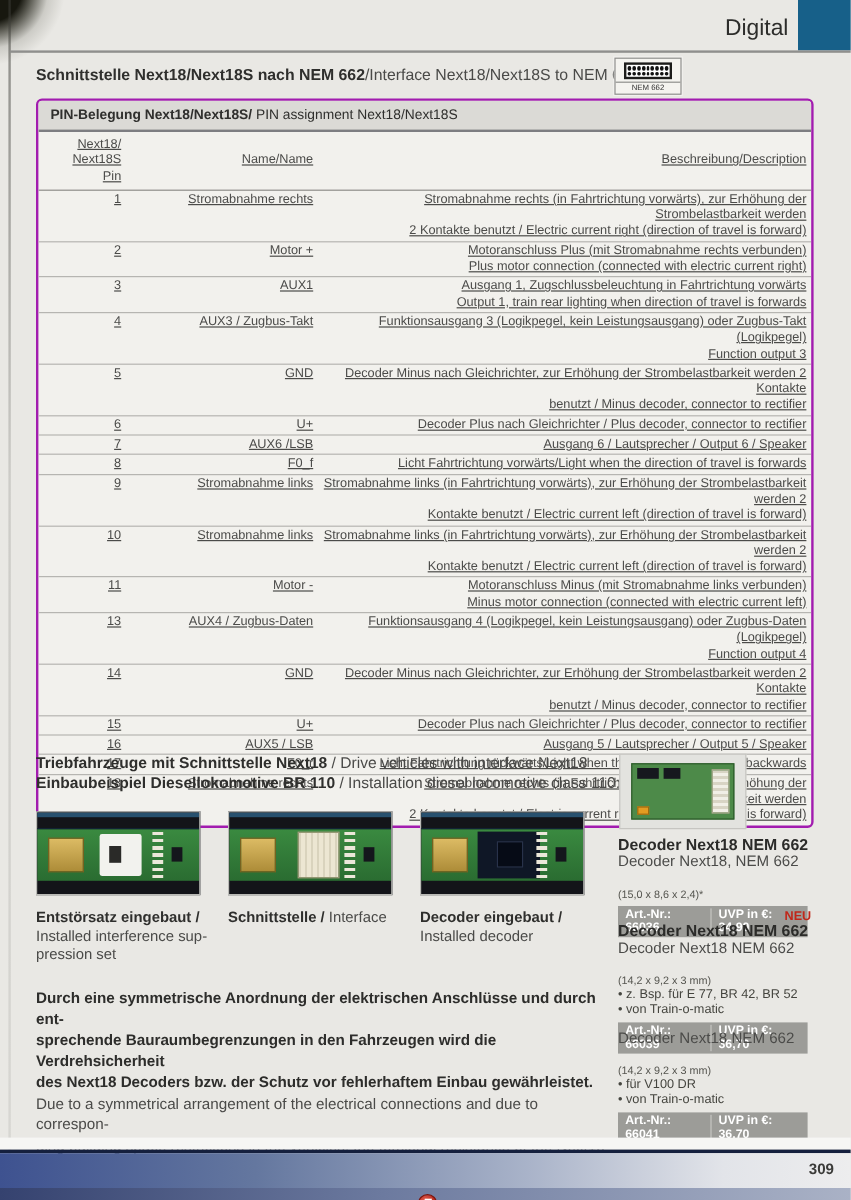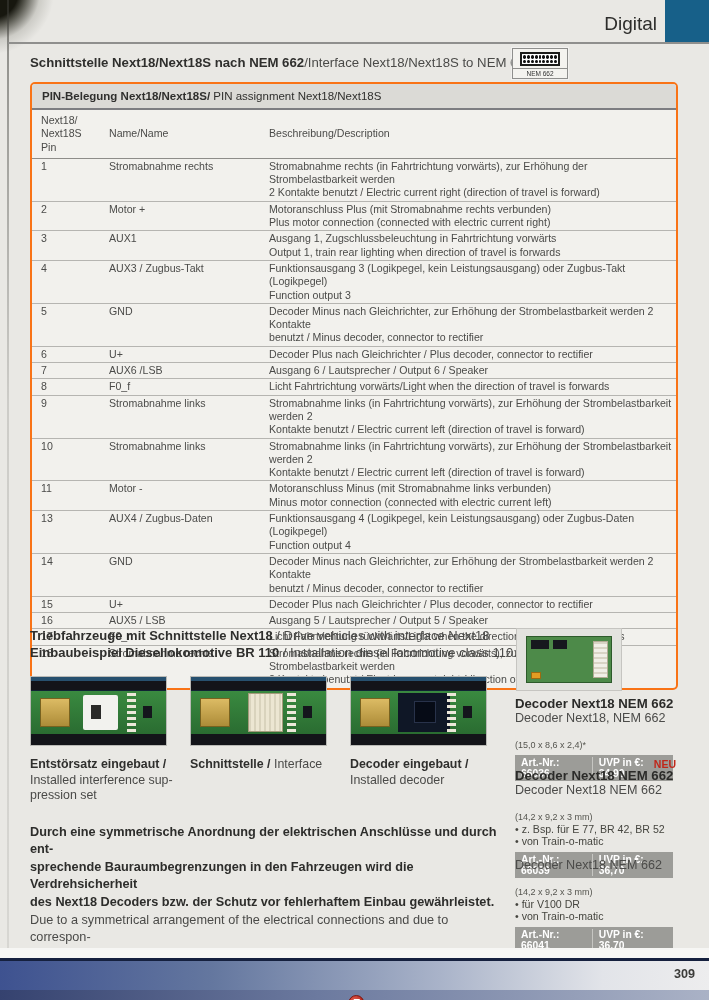--- a/index.html
+++ b/index.html
@@ -21,25 +21,25 @@
   .main-heading .r { color:#4a4a48; }
 
   
   .nem-icon { position:absolute; left:512px; top:48px; width:56px; background:#f4f3ef; border:1px solid #8f8f8d; box-shadow:0 0 0 1px rgba(255,255,255,.4); }
   .nem-pins { margin:3px auto 2px auto; width:40px; height:14px; border:2px solid #1c1c1a; background:#fff;
     display:grid; grid-template-columns:repeat(9,1fr); grid-template-rows:repeat(2,1fr); padding:1px; gap:1px; }
   .nem-pins i { background:#111; border-radius:50%; }
   .nem-label { border-top:1px solid #8f8f8d; font-size:6.5px; text-align:center; padding:1px 0; color:#333; }
 
   
-  .pin-table-wrap { position:absolute; left:30px; top:82px; width:648px; border:2px solid #f97316; border-radius:5px; background:#f2f1ed; overflow:hidden; }
+  .pin-table-wrap { position:absolute; left:30px; top:82px; width:648px; border:2px solid #a21caf; border-radius:5px; background:#f2f1ed; overflow:hidden; }
   .pin-table-title { background:#dbdad6; padding:6px 10px 6px 10px; font-size:11.5px; color:#2f2f2d; border-bottom:2px solid #7d7d81; }
   .pin-table-title .b { font-weight:bold; }
   table { width:100%; border-collapse:collapse; table-layout:fixed; }
-  th, td { font-size:10.6px; line-height:13.3px; color:#4b4b49; text-align:left; font-weight:normal; vertical-align:top; padding:1px 4px; }
+  th, td { font-size:10.6px; line-height:13.3px; color:#4b4b49; text-align:right; font-weight:normal; vertical-align:top; padding:1px 4px;text-decoration:underline; }
   col.c1 { width:73px; } col.c2 { width:160px; }
   thead th { height:44px; vertical-align:middle; padding-top:4px; padding-bottom:4px; border-bottom:1px solid #8e8d89; }
   th.pre, td.pre { white-space:pre-line; }
   th:first-child, td:first-child { padding-left:9px; }
   tbody td { border-top:1px solid #b6b5b1; }
   tbody tr:first-child td { border-top:none; }
 
   
   .sec-h { position:absolute; left:30px; font-size:13px; color:#2f2f2d; }
   .sec-h .b { font-weight:bold; } .sec-h .r { color:#4a4a48; }

